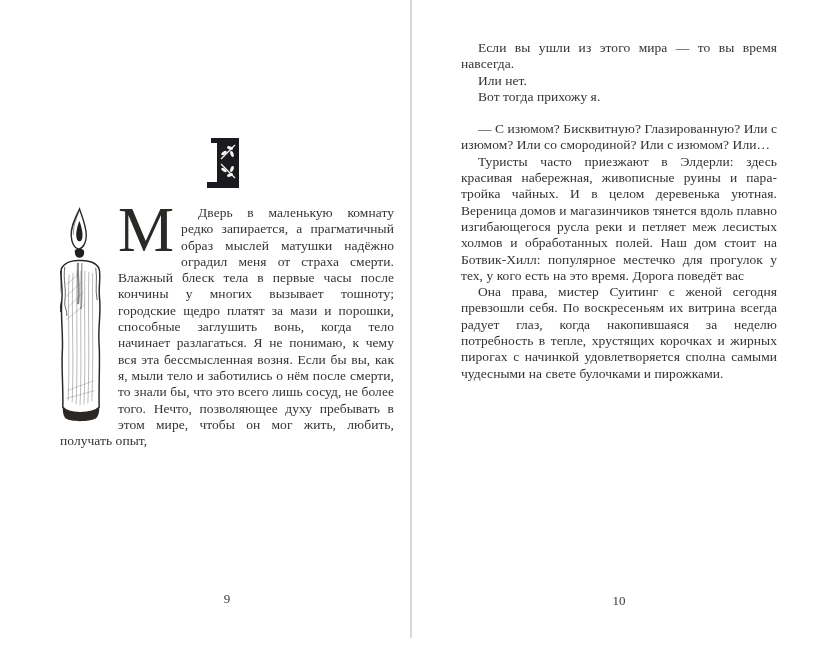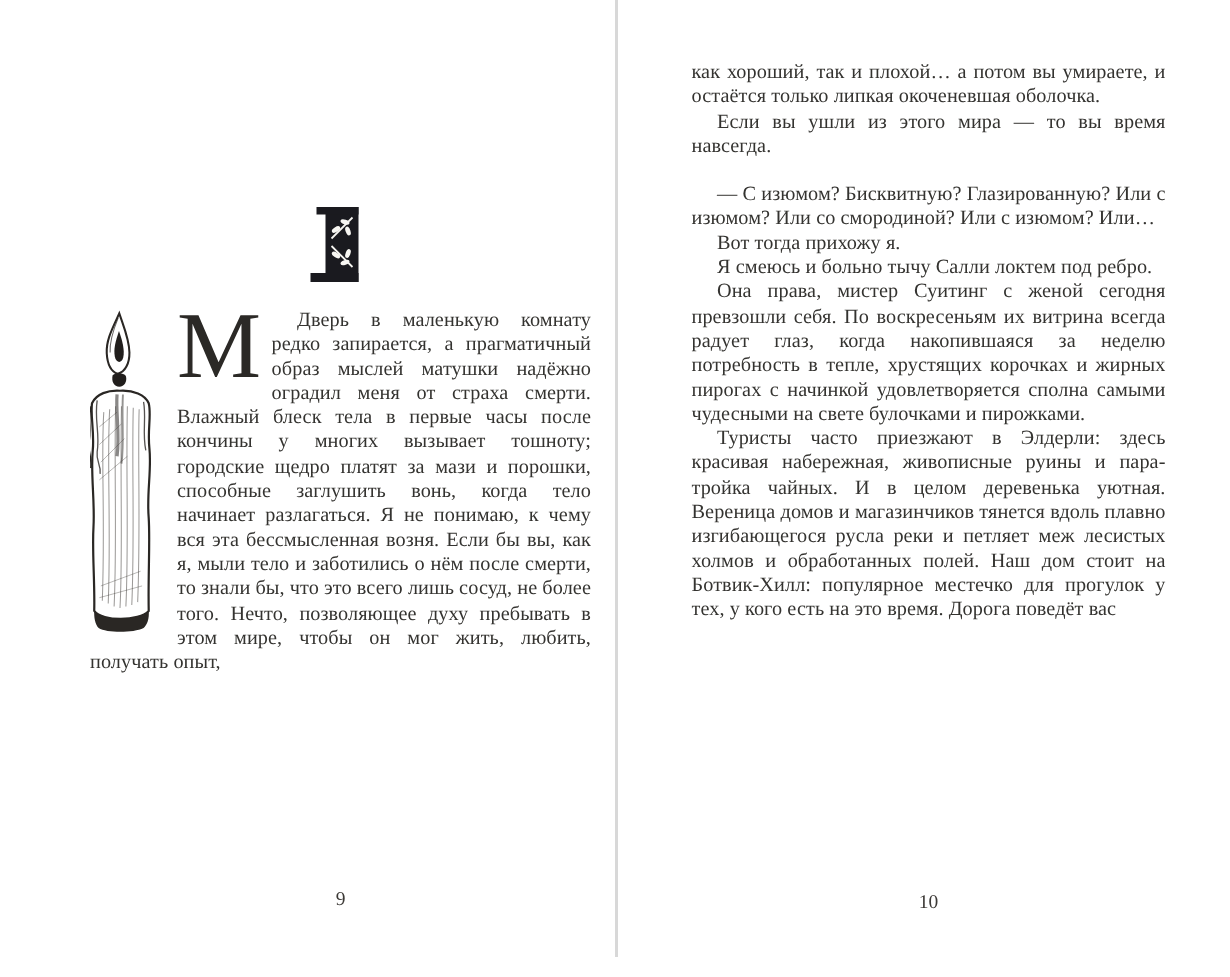--- a/index.html
+++ b/index.html
@@ -134,24 +134,23 @@
 
       <p><span class="dropcap">М</span></p>
       <p class="indent">Дверь в маленькую комнату редко запирается, а прагматичный образ мыслей матушки надёжно оградил меня от страха смерти. Влажный блеск тела в первые часы после кончины у многих вызывает тошноту; городские щедро платят за мази и порошки, способные заглушить вонь, когда тело начинает разлагаться. Я не понимаю, к чему вся эта бессмысленная возня. Если бы вы, как я, мыли тело и заботились о нём после смерти, то знали бы, что это всего лишь сосуд, не более того. Нечто, позволяющее духу пребывать в этом мире, чтобы он мог жить, любить, получать опыт,</p>
     </div>
 
     <div class="page-number">9</div>
   </section>
 
   <section class="page page-right">
     <div class="page-body">
-      <p>как хороший, так и плохой… а потом вы умираете, и остаётся только липкая окоченевшая оболочка.</p>
       <p class="indent">Если вы ушли из этого мира — то вы время навсегда.</p>
+      <p class="indent">Или нет.</p>
+      <p class="indent">Вот тогда прихожу я.</p>
       <p class="indent scene-gap">— С изюмом? Бисквитную? Глазированную? Или с изюмом? Или со смородиной? Или с изюмом? Или…</p>
-      <p class="indent">Вот тогда прихожу я.</p>
-      <p class="indent">Я смеюсь и больно тычу Салли локтем под ребро.</p>
+      <p class="indent">Туристы часто приезжают в Элдерли: здесь красивая набережная, живописные руины и пара-тройка чайных. И в целом деревенька уютная. Вереница домов и магазинчиков тянется вдоль плавно изгибающегося русла реки и петляет меж лесистых холмов и обработанных полей. Наш дом стоит на Ботвик-Хилл: популярное местечко для прогулок у тех, у кого есть на это время. Дорога поведёт вас</p>
       <p class="indent">Она права, мистер Суитинг с женой сегодня превзошли себя. По воскресеньям их витрина всегда радует глаз, когда накопившаяся за неделю потребность в тепле, хрустящих корочках и жирных пирогах с начинкой удовлетворяется сполна самыми чудесными на свете булочками и пирожками.</p>
-      <p class="indent">Туристы часто приезжают в Элдерли: здесь красивая набережная, живописные руины и пара-тройка чайных. И в целом деревенька уютная. Вереница домов и магазинчиков тянется вдоль плавно изгибающегося русла реки и петляет меж лесистых холмов и обработанных полей. Наш дом стоит на Ботвик-Хилл: популярное местечко для прогулок у тех, у кого есть на это время. Дорога поведёт вас</p>
     </div>
 
     <div class="page-number">10</div>
   </section>
 </div>
 
 </body></html>

